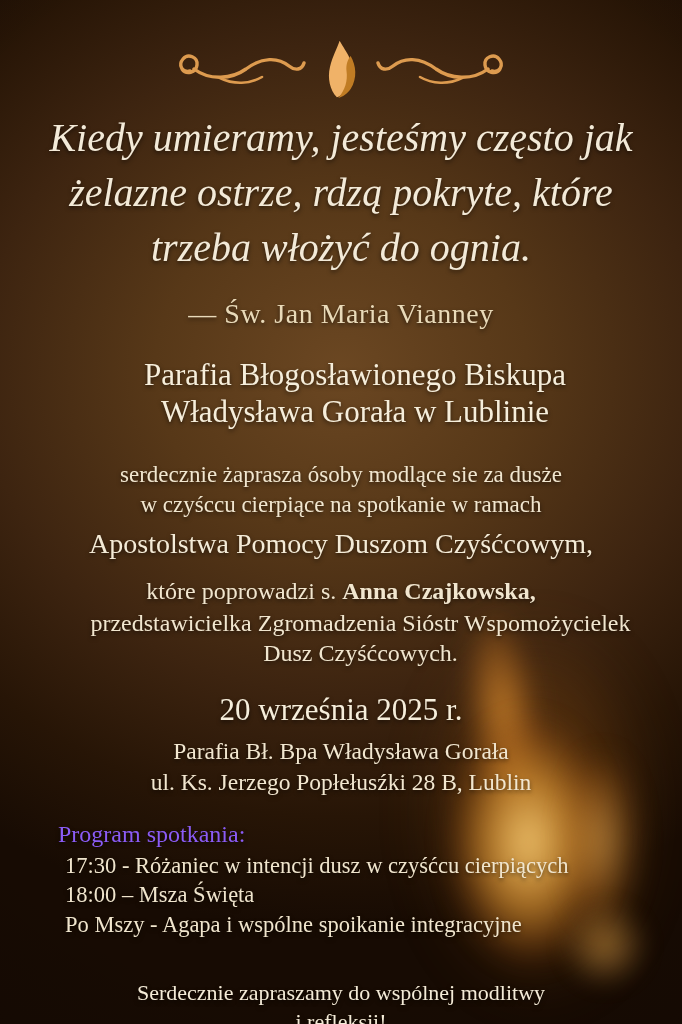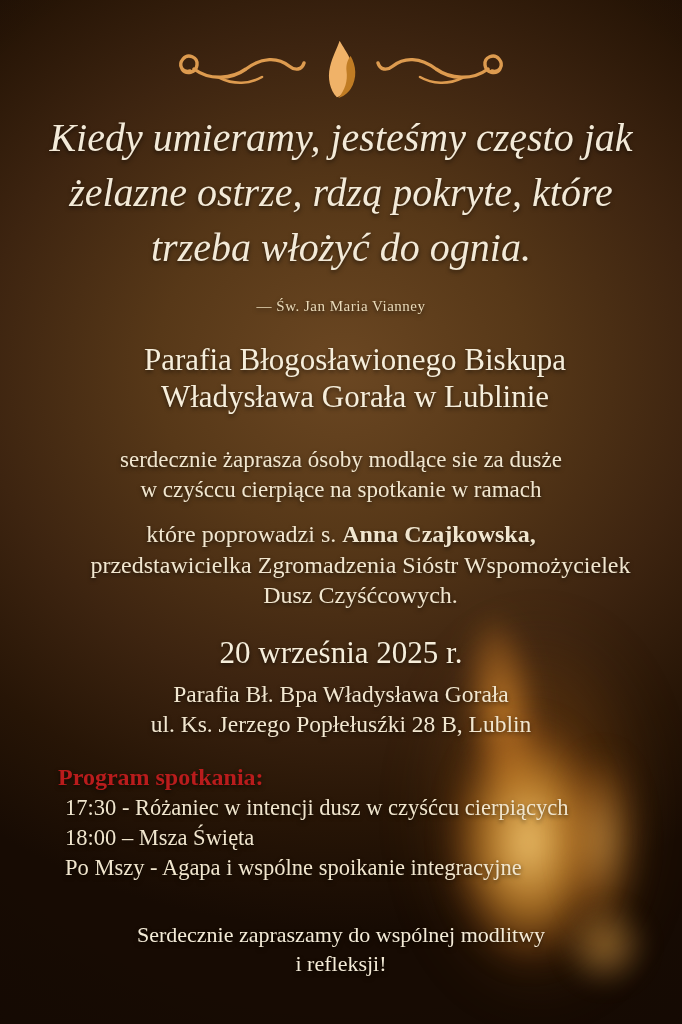--- a/index.html
+++ b/index.html
@@ -62,38 +62,38 @@
     gap:14px; padding-top:44px; height:94px;
   }
   .flourish svg, .flame-mark svg { display:block; }
   .flourish-right { transform: scaleX(-1); }
 
   .quote {
     font-style:italic; font-size:40px; line-height:1.38;
     margin-top:16px; color:#f3ead8;
   }
   .quote-attrib {
-    margin-top:22px; font-size:15px; color:#e9dab9; letter-spacing:0.5px;
+    margin-top:22px; font-size:28px; color:#e9dab9; letter-spacing:0.5px;
   }
   .parish-title {
     margin-top:26px; font-size:31px; line-height:1.22; color:#f6eedb;padding-left:28px;
   }
   .inv-line { font-size:23px; line-height:1.30; color:#f1e6cf; }
   .inv-1 { margin-top:29px; }
   .inv-apostolate { font-size:28px; margin-top:6px; color:#f4ebd7; }
   .inv-lead { margin-top:14px; font-size:24px; }
   .inv-name { font-weight:bold; }
   .inv-rep { font-size:24px; line-height:1.26;padding-left:39px; }
   .event-date { margin-top:24px; font-size:31px; color:#f6eedb; }
   .event-venue { margin-top:8px; font-size:23.5px; line-height:1.30; }
 
   .program {
     text-align:left; margin:22px 0 0 58px; line-height:1.32;
   }
-  .program-heading { font-size:24px; font-weight:bold; color:#b91c1c; }
+  .program-heading { font-size:24px; font-weight:normal; color:#8b5cf6; }
   .program-item { font-size:22.5px; margin-left:7px; color:#f0e5cd; }
 
   .footer-invite { margin-top:38px; font-size:22px; line-height:1.32; color:#f4ebd7; }
 </style>
 </head>
 <body>
 
 <div class="bg-vignette"></div>
 
 <div class="flame-glow glow-ambient"></div>
@@ -134,20 +134,21 @@
   </div>
   <div class="quote-attrib">— Św. Jan Maria Vianney</div>
 
   <div class="parish-title">
     <div>Parafia Błogosławionego Biskupa</div>
     <div>Władysława Gorała w Lublinie</div>
   </div>
 
   <div class="inv-line inv-1">serdecznie żaprasza ósoby modlące sie za dusże</div>
   <div class="inv-line">w czyśccu cierpiące na spotkanie w ramach</div>
+  <div class="inv-line inv-apostolate">Apostolstwa Pomocy Duszom Czyśćcowym,</div>
 
   <div class="inv-line inv-lead"><span>które poprowadzi s. </span><span class="inv-name">Anna Czajkowska,</span></div>
   <div class="inv-line inv-rep">przedstawicielka Zgromadzenia Sióstr Wspomożycielek</div>
   <div class="inv-line inv-rep">Dusz Czyśćcowych.</div>
 
   <div class="event-date">20 września 2025 r.</div>
   <div class="event-venue">
     <div>Parafia Bł. Bpa Władysława Gorała</div>
     <div>ul. Ks. Jerzego Popłełusźki 28 B, Lublin</div>
   </div>

